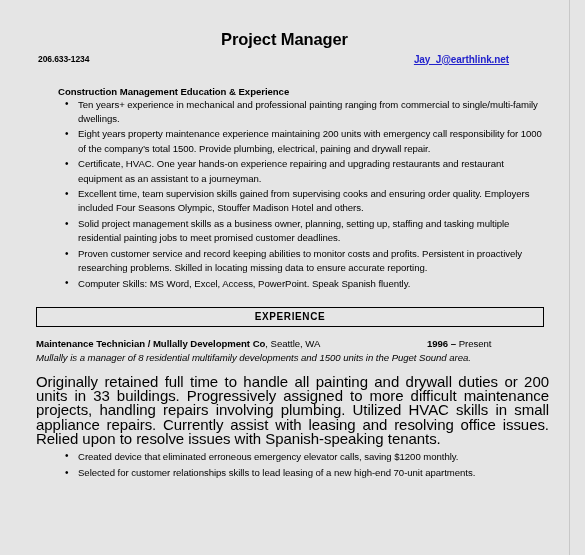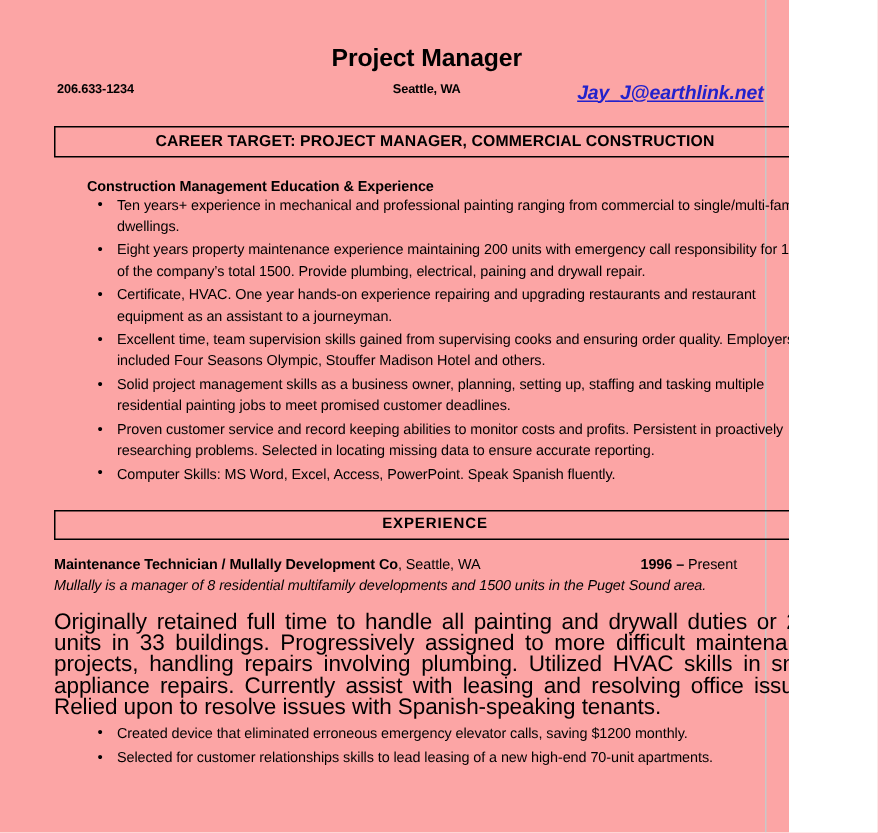--- a/index.html
+++ b/index.html
@@ -7,23 +7,23 @@
     padding: 0;
     background: #ffffff;
   }
   body {
     font-family: "Liberation Sans", sans-serif;
     color: #000000;
     -webkit-font-smoothing: antialiased;
   }
   #page {
     position: relative;
-    width: 526px;
+    width: 585px;
     height: 555px;
-    background: #fca5a5;
+    background: #e5e5e5;
     overflow: hidden;
     box-sizing: border-box;
   }
   
   .page-edge-right {
     position: absolute;
     top: 0;
     right: 15px;
     width: 1px;
     height: 555px;
@@ -68,27 +68,26 @@
     top: 0;
     text-align: center;
     font-size: 8.5px;
     font-weight: bold;
     letter-spacing: -0.1px;
   }
   .contact-email {
     position: absolute;
     right: 60px;
     top: 0;
-    font-size: 13px;
+    font-size: 10px;
     font-weight: bold;
     color: #2222cc;
     text-decoration: underline;
     letter-spacing: -0.1px;
     cursor: pointer;
-    font-style: italic;
   }
 
   
   .banner {
     box-sizing: border-box;
     border: 1.6px solid #000000;
     text-align: center;
     font-weight: bold;
     font-size: 10.5px;
     letter-spacing: 0.1px;
@@ -196,44 +195,42 @@
 
 <div id="page">
   <div class="page-edge-right"></div>
 
   <div class="sheet">
 
     <div class="doc-title">Project Manager</div>
 
     <div class="contact-row">
       <span class="contact-phone">206.633-1234</span>
-      <span class="contact-city">Seattle, WA</span>
       <span class="contact-email">Jay_J@earthlink.net</span>
     </div>
 
-    <div class="banner banner-career">CAREER TARGET:  PROJECT MANAGER, COMMERCIAL CONSTRUCTION</div>
 
     <div class="spacer-14"></div>
 
     <div class="content">
 
       <div class="sec-head">Construction Management Education &amp; Experience</div>
       <ul class="bullets">
         <li>Ten years+ experience in mechanical and professional painting ranging from commercial  to single/multi-family dwellings.</li>
         <li>Eight years property maintenance experience maintaining 200 units with emergency call responsibility for 1000 of the company’s total 1500. Provide plumbing, electrical, paining and drywall repair.</li>
         <li>Certificate, HVAC.  One year hands-on experience repairing and upgrading restaurants and restaurant equipment as an assistant to a journeyman.</li>
       </ul>
 
       <ul class="bullets">
         <li>Excellent time, team supervision skills gained from supervising cooks and ensuring order quality. Employers included Four Seasons Olympic, Stouffer Madison Hotel and others.</li>
         <li>Solid project management skills as a business owner, planning, setting up, staffing and tasking multiple residential painting jobs to meet promised customer deadlines.</li>
       </ul>
 
       <ul class="bullets">
-        <li>Proven customer service and record keeping abilities to monitor costs and profits. Persistent in proactively researching problems.  Selected in locating missing data to ensure accurate reporting.</li>
+        <li>Proven customer service and record keeping abilities to monitor costs and profits. Persistent in proactively researching problems.  Skilled in locating missing data to ensure accurate reporting.</li>
         <li>Computer Skills: MS Word, Excel, Access, PowerPoint. Speak Spanish fluently.</li>
       </ul>
 
     </div>
 
     <div class="spacer-14"></div>
 
     <div class="banner banner-experience">EXPERIENCE</div>
 
     <div class="spacer-10"></div>

